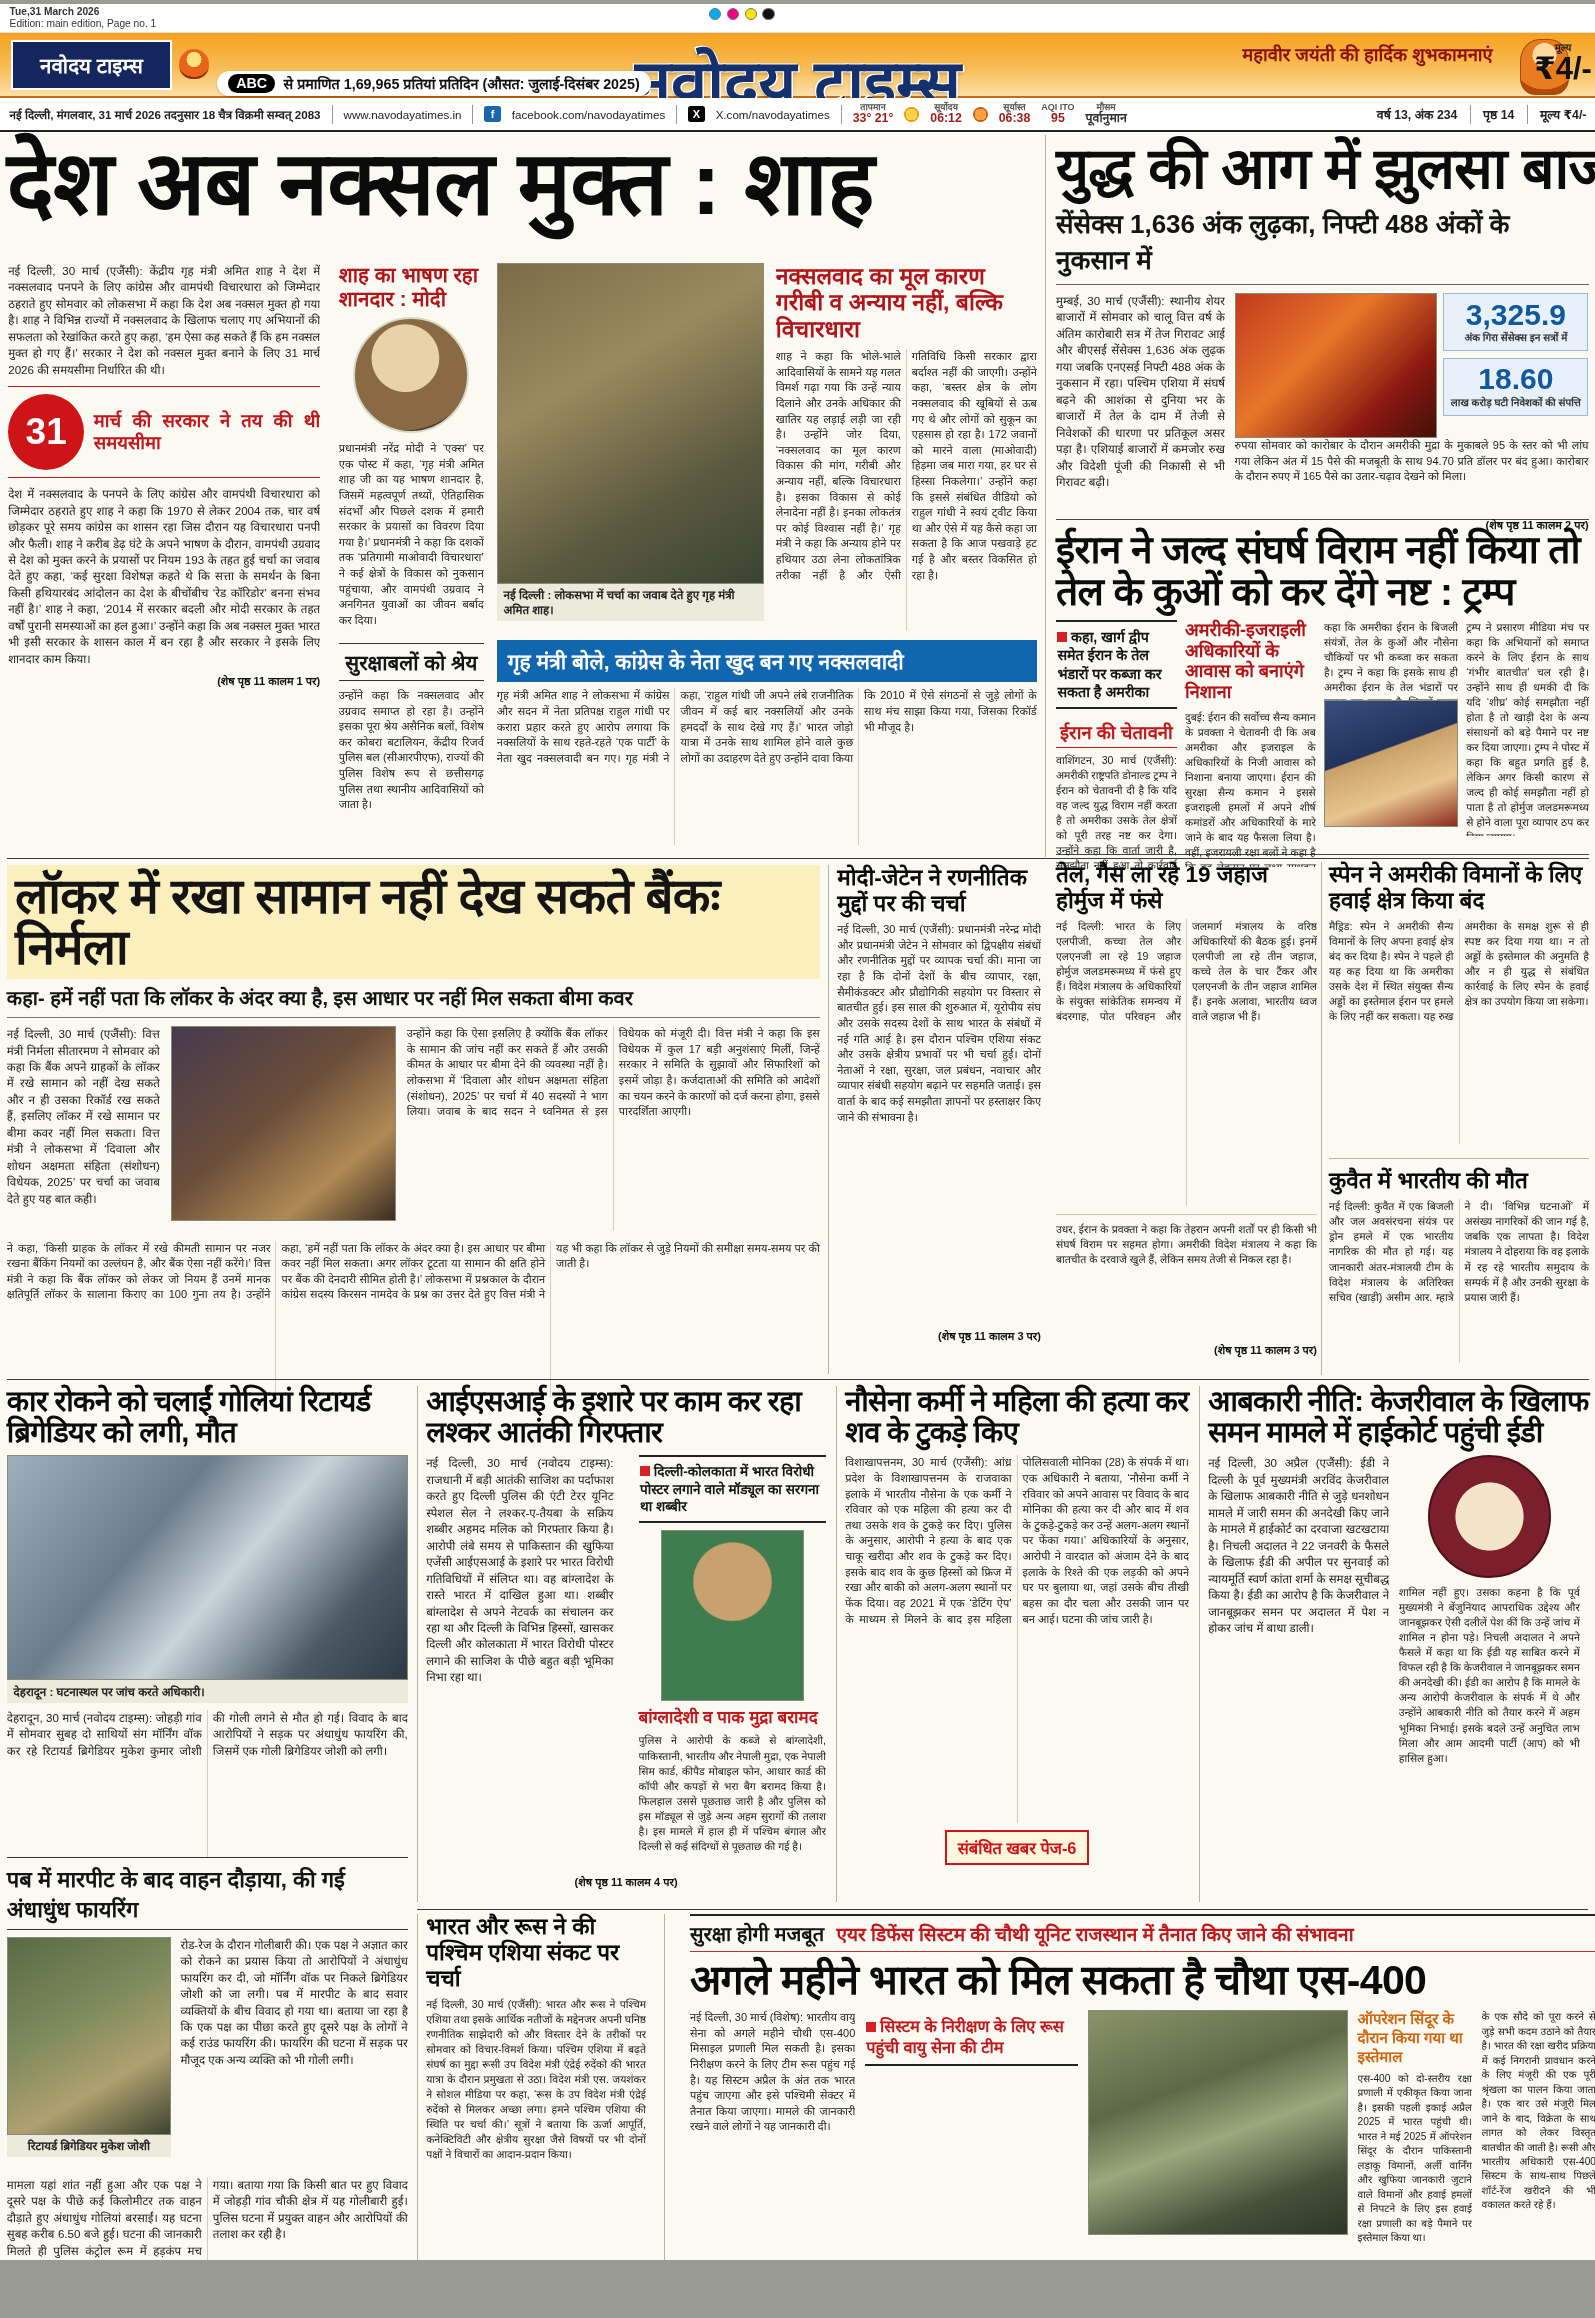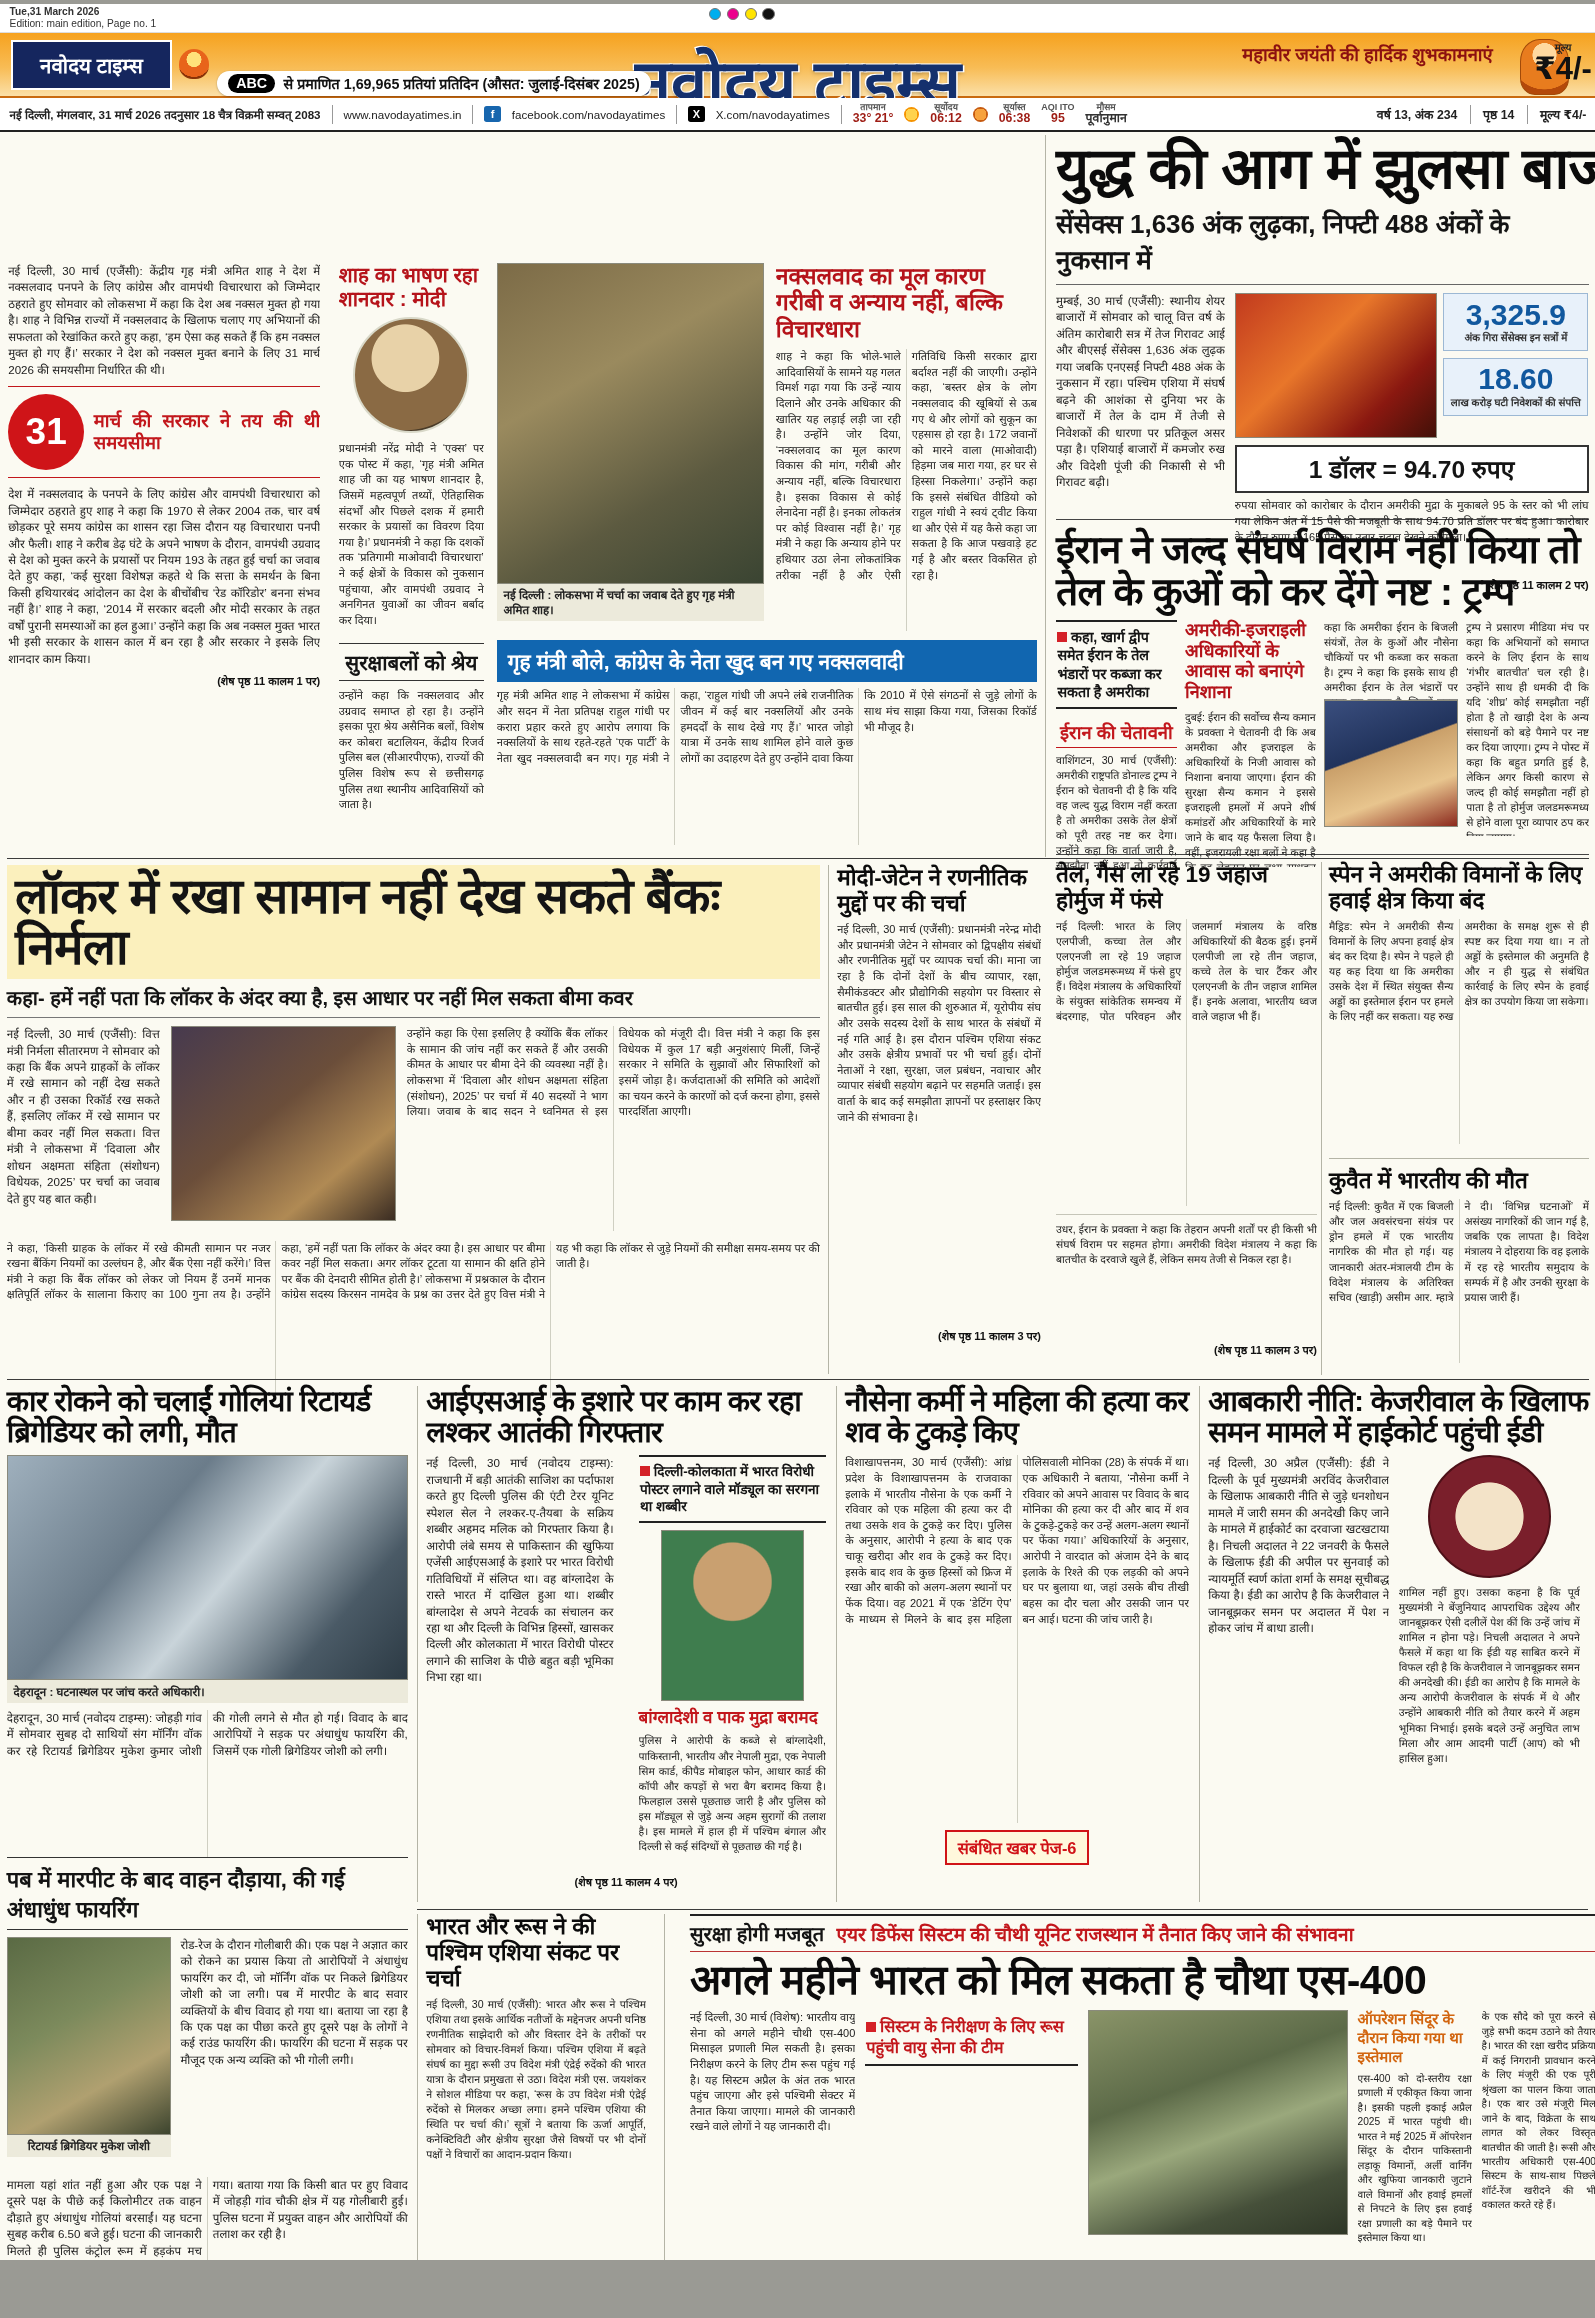--- a/index.html
+++ b/index.html
@@ -200,20 +200,21 @@
     <span class="ib-right">
       <span>वर्ष 13, अंक 234</span>
       <span class="ib-sep"></span>
       <span>पृष्ठ 14</span>
       <span class="ib-sep"></span>
       <span>मूल्य ₹4/-</span>
     </span>
   </div>
 
   <section class="abs lead">
+    <h1 class="hl lead-hl">देश अब नक्सल मुक्त : शाह</h1>
 
     <div class="abs bt" style="left:1.4px;top:128px;width:312px;height:588px;">
       <p>नई दिल्ली, 30 मार्च (एजैंसी): केंद्रीय गृह मंत्री अमित शाह ने देश में नक्सलवाद पनपने के लिए कांग्रेस और वामपंथी विचारधारा को जिम्मेदार ठहराते हुए सोमवार को लोकसभा में कहा कि देश अब नक्सल मुक्त हो गया है। शाह ने विभिन्न राज्यों में नक्सलवाद के खिलाफ चलाए गए अभियानों की सफलता को रेखांकित करते हुए कहा, ‘हम ऐसा कह सकते हैं कि हम नक्सल मुक्त हो गए हैं।’ सरकार ने देश को नक्सल मुक्त बनाने के लिए 31 मार्च 2026 की समयसीमा निर्धारित की थी।</p>
       <div class="badge">
         <div class="badge-circle">31</div>
         <div class="badge-text">मार्च की सरकार ने तय की थी समयसीमा</div>
       </div>
       <p>देश में नक्सलवाद के पनपने के लिए कांग्रेस और वामपंथी विचारधारा को जिम्मेदार ठहराते हुए शाह ने कहा कि 1970 से लेकर 2004 तक, चार वर्ष छोड़कर पूरे समय कांग्रेस का शासन रहा जिस दौरान यह विचारधारा पनपी और फैली। शाह ने करीब डेढ़ घंटे के अपने भाषण के दौरान, वामपंथी उग्रवाद से देश को मुक्त करने के प्रयासों पर नियम 193 के तहत हुई चर्चा का जवाब देते हुए कहा, ‘कई सुरक्षा विशेषज्ञ कहते थे कि सत्ता के समर्थन के बिना किसी हथियारबंद आंदोलन का देश के बीचोंबीच ‘रेड कॉरिडोर’ बनना संभव नहीं है।’ शाह ने कहा, ‘2014 में सरकार बदली और मोदी सरकार के तहत वर्षों पुरानी समस्याओं का हल हुआ।’ उन्होंने कहा कि अब नक्सल मुक्त भारत भी इसी सरकार के शासन काल में बन रहा है और सरकार ने इसके लिए शानदार काम किया।</p>
       <div class="jump">(शेष पृष्ठ 11 कालम 1 पर)</div>
     </div>
@@ -261,21 +262,20 @@
             <div class="statbox">
               <div class="sv">3,325.9</div>
               <div class="sl">अंक गिरा सेंसेक्स इन सत्रों में</div>
             </div>
             <div class="statbox">
               <div class="sv">18.60</div>
               <div class="sl">लाख करोड़ घटी निवेशकों की संपत्ति</div>
             </div>
           </div>
         </div>
-        <div class="dollar">1 डॉलर = 94.70 रुपए</div>
         <div class="bt" style="font-size:11px;height:75px;">रुपया सोमवार को कारोबार के दौरान अमरीकी मुद्रा के मुकाबले 95 के स्तर को भी लांघ गया लेकिन अंत में 15 पैसे की मजबूती के साथ 94.70 प्रति डॉलर पर बंद हुआ। कारोबार के दौरान रुपए में 165 पैसे का उतार-चढ़ाव देखने को मिला।</div>
         <div class="jump">(शेष पृष्ठ 11 कालम 2 पर)</div>
       </div>
     </div>
   </section>
 
   <section class="abs trump">
     <h2 class="hl trump-hl">ईरान ने जल्द संघर्ष विराम नहीं किया तो तेल के कुओं को कर देंगे नष्ट : ट्रम्प</h2>
     <div style="display:flex;gap:8.2px;margin-top:6.8px;">
       <div style="width:124px;">

